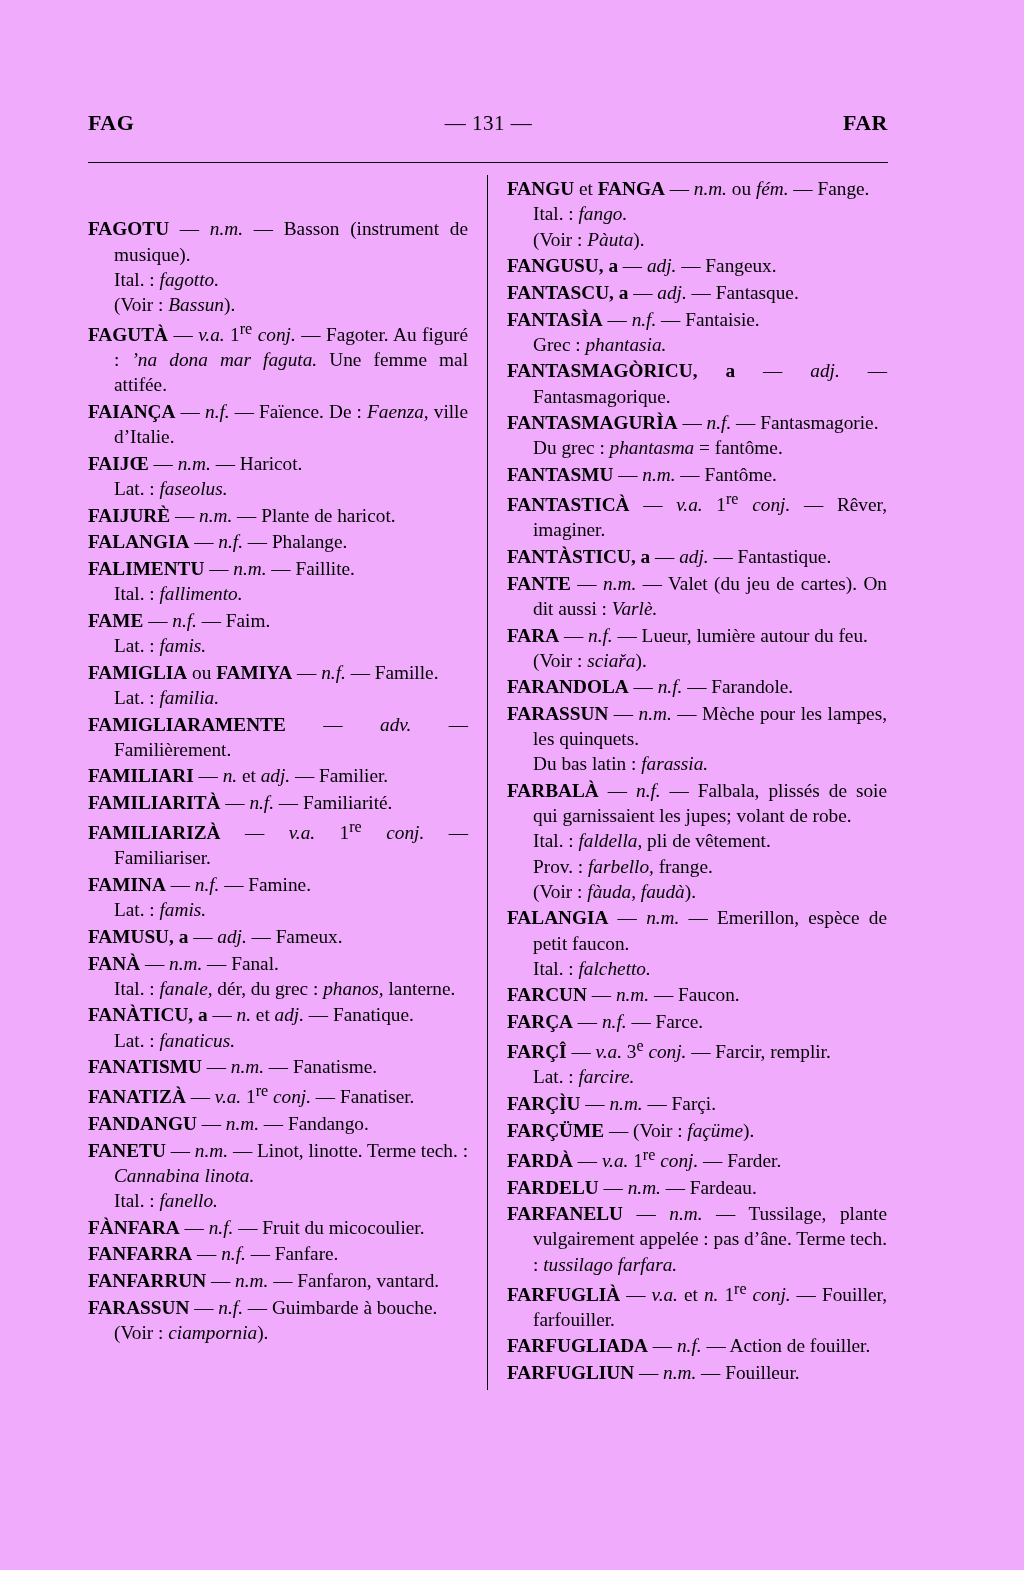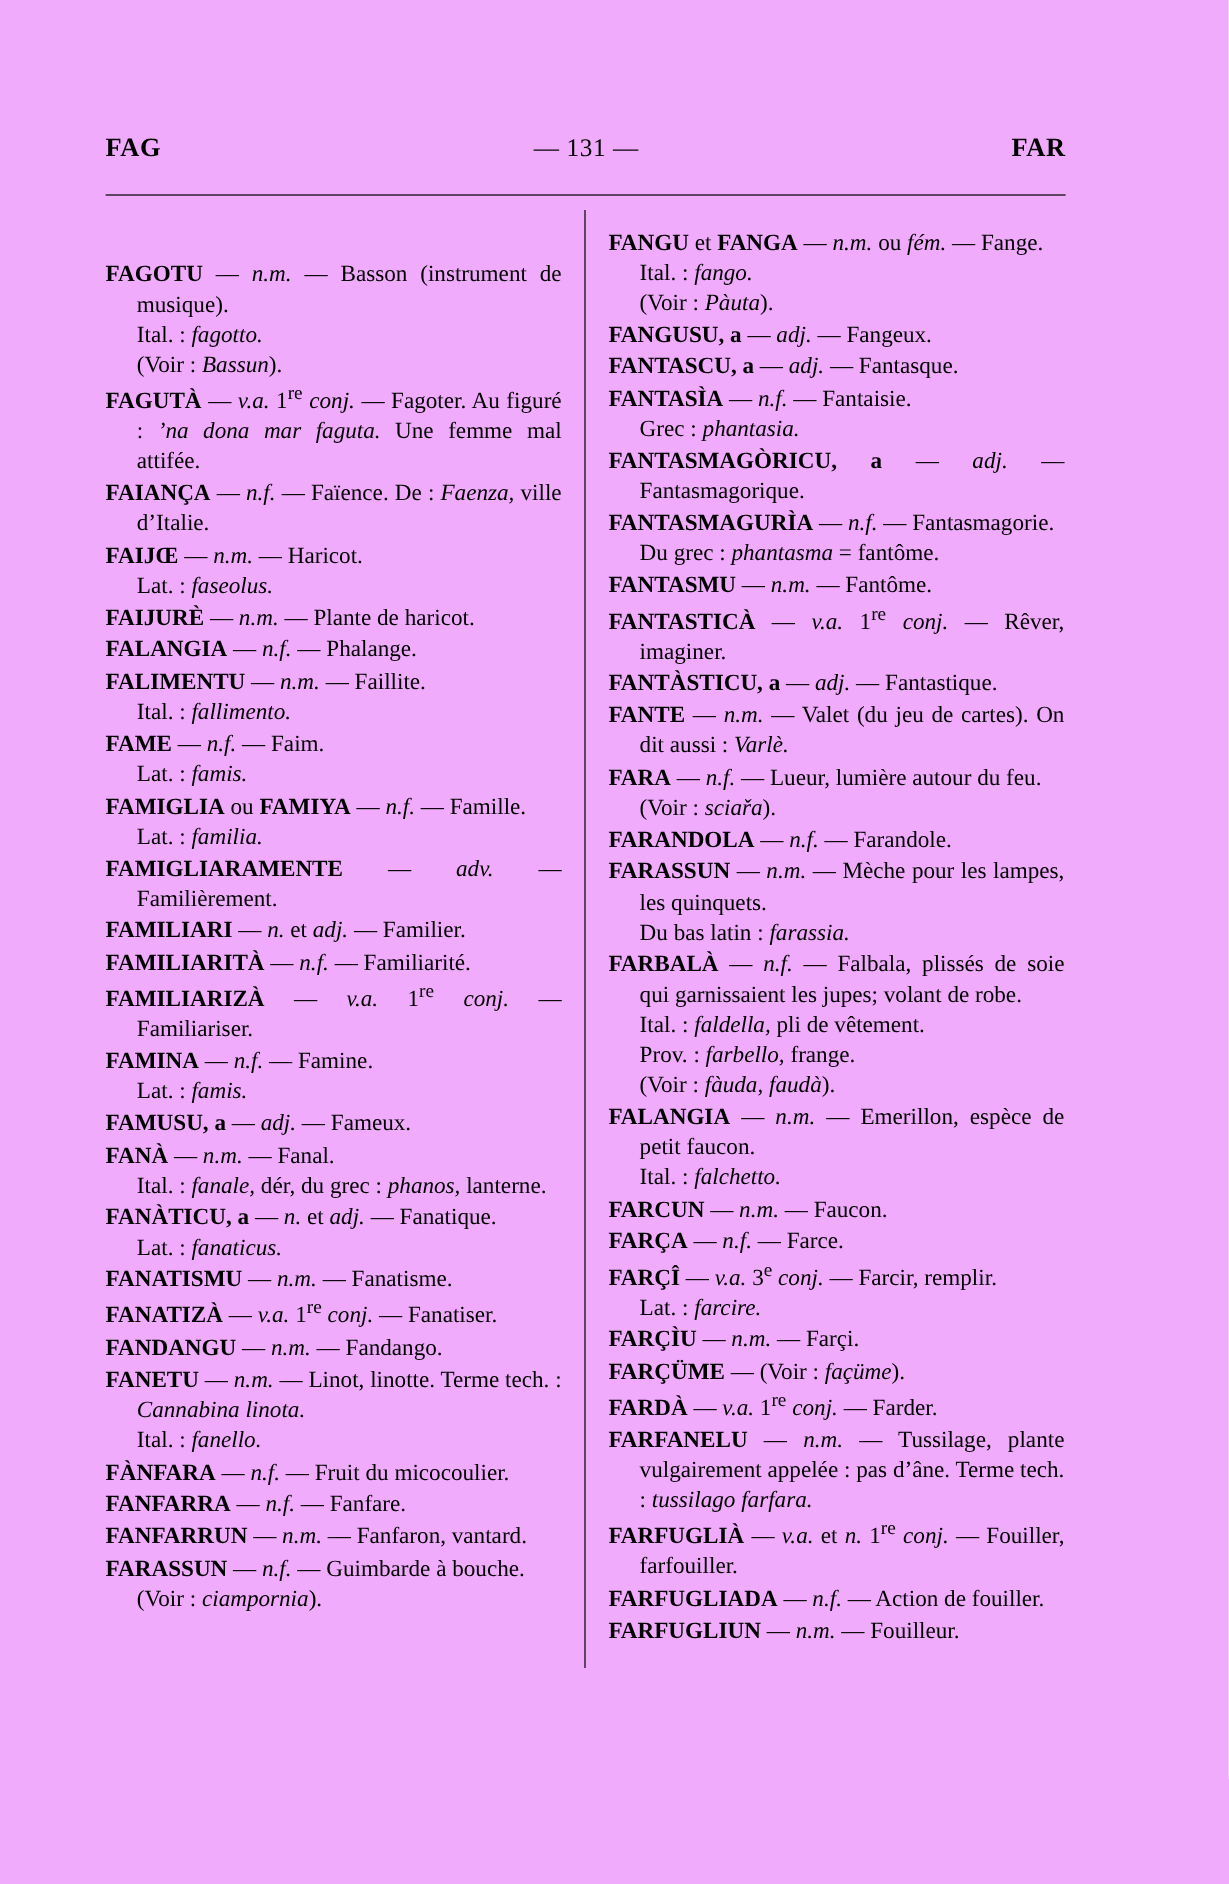--- a/index.html
+++ b/index.html
@@ -126,20 +126,21 @@
           <div class="entry"><span class="hang"><b>FARANDOLA</b> — <i>n.f.</i> — Farandole.</span></div>
           <div class="entry"><span class="hang"><b>FARASSUN</b> — <i>n.m.</i> — Mèche pour les lampes, les quinquets.<br>Du bas latin : <i>farassia.</i></span></div>
           <div class="entry"><span class="hang"><b>FARBALÀ</b> — <i>n.f.</i> — Falbala, plissés de soie qui garnissaient les jupes; volant de robe.<br>Ital. : <i>faldella,</i> pli de vêtement.<br>Prov. : <i>farbello,</i> frange.<br>(Voir : <i>fàuda, faudà</i>).</span></div>
           <div class="entry"><span class="hang"><b>FALANGIA</b> — <i>n.m.</i> — Emerillon, espèce de petit faucon.<br>Ital. : <i>falchetto.</i></span></div>
           <div class="entry"><span class="hang"><b>FARCUN</b> — <i>n.m.</i> — Faucon.</span></div>
           <div class="entry"><span class="hang"><b>FARÇA</b> — <i>n.f.</i> — Farce.</span></div>
           <div class="entry"><span class="hang"><b>FARÇÎ</b> — <i>v.a.</i> 3<sup>e</sup> <i>conj.</i> — Farcir, remplir.<br>Lat. : <i>farcire.</i></span></div>
           <div class="entry"><span class="hang"><b>FARÇÌU</b> — <i>n.m.</i> — Farçi.</span></div>
           <div class="entry"><span class="hang"><b>FARÇÜME</b> — (Voir : <i>façüme</i>).</span></div>
           <div class="entry"><span class="hang"><b>FARDÀ</b> — <i>v.a.</i> 1<sup>re</sup> <i>conj.</i> — Farder.</span></div>
+          <div class="entry"><span class="hang"><b>FARDELU</b> — <i>n.m.</i> — Fardeau.</span></div>
           <div class="entry"><span class="hang"><b>FARFANELU</b> — <i>n.m.</i> — Tussilage, plante vulgairement appelée : pas d’âne. Terme tech. : <i>tussilago farfara.</i></span></div>
           <div class="entry"><span class="hang"><b>FARFUGLIÀ</b> — <i>v.a.</i> et <i>n.</i> 1<sup>re</sup> <i>conj.</i> — Fouiller, farfouiller.</span></div>
           <div class="entry"><span class="hang"><b>FARFUGLIADA</b> — <i>n.f.</i> — Action de fouiller.</span></div>
           <div class="entry"><span class="hang"><b>FARFUGLIUN</b> — <i>n.m.</i> — Fouilleur.</span></div>
         </div>
     </div>
 
   </div>
 </div>
 

